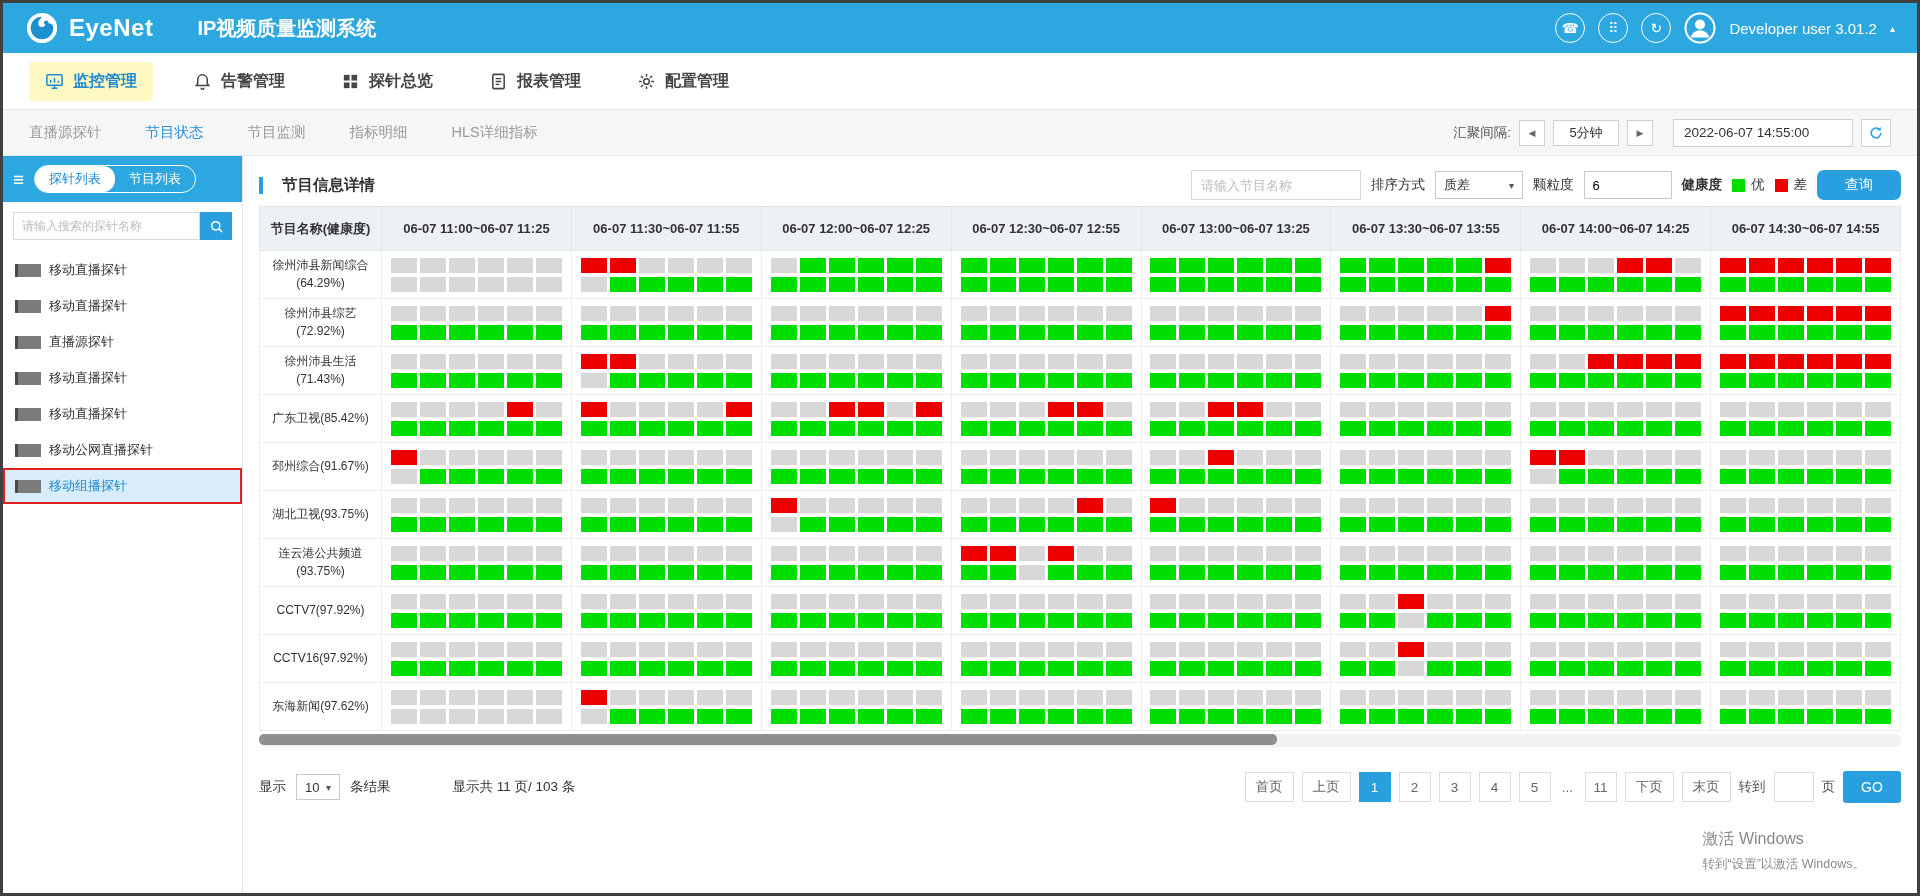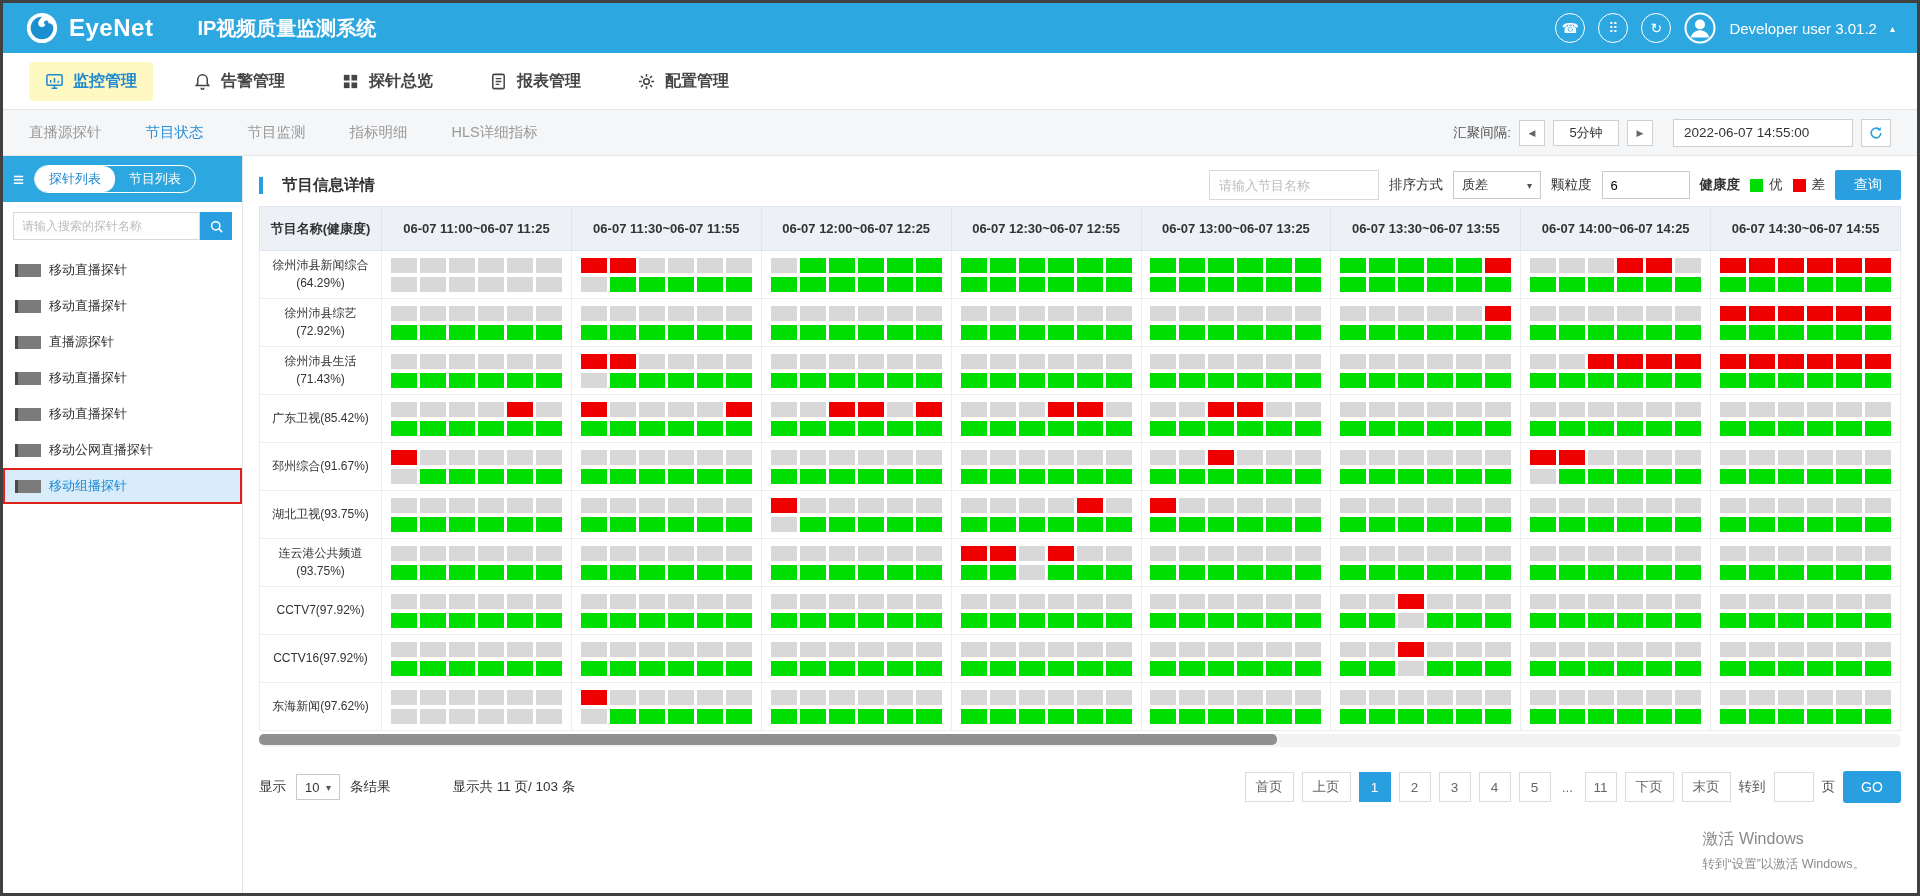--- a/index.html
+++ b/index.html
@@ -65,21 +65,21 @@
   .text-input::placeholder{color:#bdbdbd}
   .select-box{display:flex;align-items:center;justify-content:space-between;width:88px;height:28px;border:1px solid #c9c9c9;background:#fff;padding:0 8px;font-size:13px;cursor:pointer}
   .select-box.small{width:44px;height:26px}
   .sel-caret{font-size:10px;color:#555}
   .small-input{width:88px;height:28px;border:1px solid #c9c9c9;padding:0 8px;font-size:13px;outline:none}
   .legend-title{font-weight:700}
   .legend{display:flex;align-items:center;gap:6px}
   .legend .sq{width:13px;height:13px;display:inline-block}
   .sq.good{background:var(--c-good,#00dd00)}
   .sq.bad{background:var(--c-bad,#ee0000)}
-  .query-btn{width:66px;height:30px;background:#2a9fe0;color:#fff;border:none;font-size:14px;border-radius:2px;cursor:pointer}
+  .query-btn{width:84px;height:30px;background:#2a9fe0;color:#fff;border:none;font-size:14px;border-radius:7px;cursor:pointer}
 
   
   .table-wrap{margin-top:6px}
   table.grid{width:100%;border-collapse:collapse;table-layout:fixed;border:1px solid #e3e6ea}
   .grid th{background:#edf1f6;height:44px;font-size:13px;font-weight:700;color:#333;border:1px solid #dfe5ec;text-align:center}
   .grid th.name-col{width:122px}
   .grid td{border:1px solid #ededed;height:48px;background:#fff}
   .name-cell{text-align:center;font-size:12px;color:#333;padding:2px;line-height:1.45}
   .name-cell .health{display:inline-block}
   .blocks{display:flex;flex-direction:column;gap:4px;align-items:center;justify-content:center}

